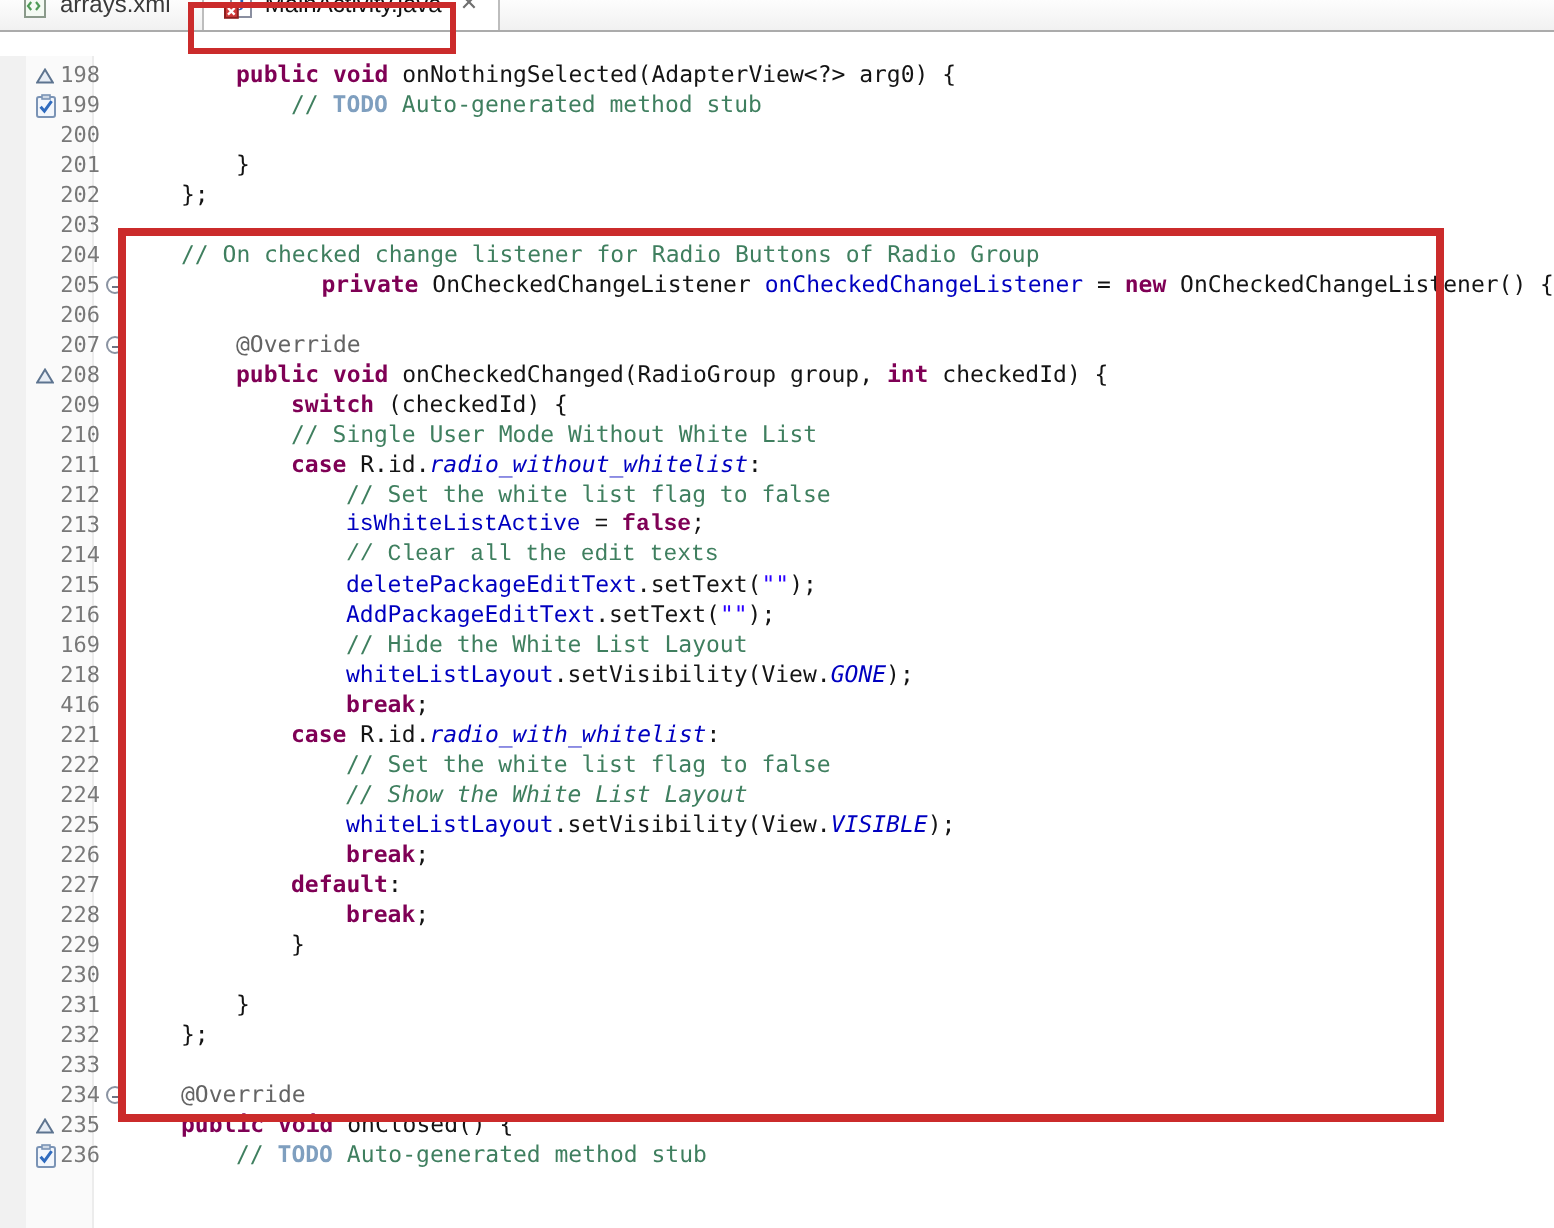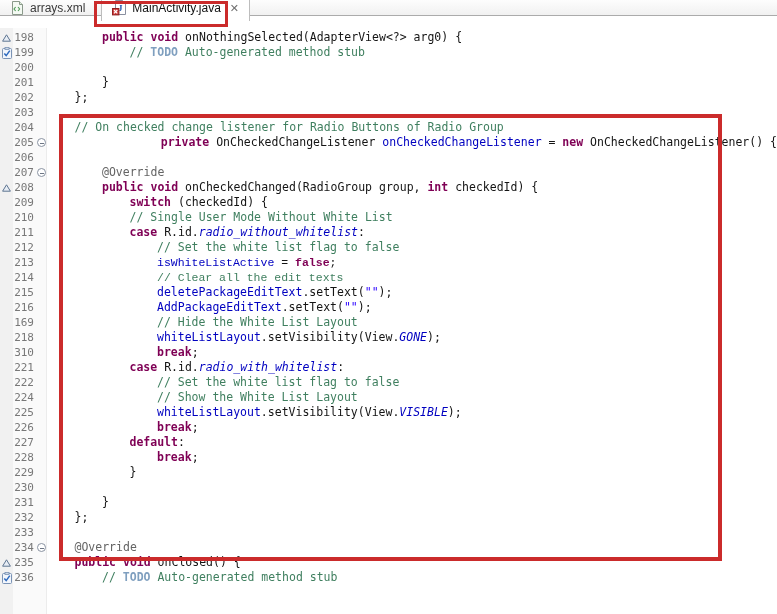--- a/index.html
+++ b/index.html
@@ -7,39 +7,39 @@
     --an:#646464; --pl:#141414; --num:#787878; --red:#CB2B2B;
   }
   *{margin:0;padding:0;box-sizing:border-box;}
   html,body{width:777px;height:614px;overflow:hidden;background:#fff;
     font-family:"Liberation Sans",sans-serif;}
   .app{position:relative;width:777px;height:614px;background:#fff;}
 
   
   .tabbar{position:absolute;left:0;top:0;width:777px;height:16px;
     background:linear-gradient(#fdfdfd,#f1f1f1);
-    border-bottom:1px solid #ababab;display:flex;align-items:center;}
+    border-bottom:1px solid #ababab;display:flex;align-items:flex-end;}
   .tab{height:27px;display:flex;align-items:center;gap:5px;padding:0 10px;
     font-size:12px;color:#3a3a3a;cursor:default;}
   .tab.active{background:#ffffff;border:1px solid #bdbdbd;border-bottom:none;
     border-radius:3px 3px 0 0;color:#111;height:27px;margin-left:6px;}
   .tab .label{white-space:nowrap;}
   .tab .close{font-size:11px;color:#6f6f6f;margin-left:4px;line-height:1;}
   .fileicon{width:15px;height:16px;display:inline-block;flex:none;}
 
   
   .editor{position:absolute;left:0;top:28px;width:777px;height:586px;
     background:#fff;overflow:hidden;}
   .ruler-ann{position:absolute;left:0;top:0;width:13px;height:100%;background:#f1f1f1;}
   .ruler-num{position:absolute;left:13px;top:0;width:23px;height:100%;background:#fafafa;}
   .ruler-fold{position:absolute;left:36px;top:0;width:11px;height:100%;background:#fafafa;
     border-right:1px solid #ececec;}
   .code-lines{position:absolute;left:0;top:-13px;width:777px;}
   .row{display:flex;height:15px;line-height:15px;
-    font-family:"DejaVu Sans Mono","Liberation Mono",monospace;font-size:11.5px;}
+    font-family:"DejaVu Sans Mono","Liberation Mono",monospace;font-size:11.5px;margin-left:16px;}
   .cell-ann{width:13px;flex:none;display:flex;align-items:center;justify-content:center;}
   .cell-num{width:23px;flex:none;text-align:right;padding-right:2px;color:var(--num);
     font-size:11px;}
   .cell-fold{width:11px;flex:none;display:flex;align-items:center;justify-content:center;}
   .cell-code{flex:1;white-space:pre;overflow:hidden;color:var(--pl);}
   .fold-circle{width:9px;height:9px;border:1px solid #8a93a2;border-radius:50%;
     position:relative;background:#fff;display:inline-block;}
   .fold-circle::after{content:"";position:absolute;left:1.5px;top:3.5px;width:4px;
     height:1px;background:#6d7685;}
 
@@ -240,41 +240,41 @@
           <span class="cell-code" style="padding-left: 110px;"><span class="tk-cm">// Hide the White List Layout</span></span>
         </div>
         <div class="row">
           <span class="cell-ann"></span>
           <span class="cell-num">218</span>
           <span class="cell-fold"></span>
           <span class="cell-code" style="padding-left: 110px;"><span class="tk-fd">whiteListLayout</span><span class="tk-pl">.setVisibility(View.</span><span class="tk-st">GONE</span><span class="tk-pl">);</span></span>
         </div>
         <div class="row">
           <span class="cell-ann"></span>
-          <span class="cell-num">310</span>
+          <span class="cell-num">416</span>
           <span class="cell-fold"></span>
           <span class="cell-code" style="padding-left: 110px;"><span class="tk-kw">break</span><span class="tk-pl">;</span></span>
         </div>
         <div class="row">
           <span class="cell-ann"></span>
           <span class="cell-num">221</span>
           <span class="cell-fold"></span>
           <span class="cell-code" style="padding-left: 82.5px;"><span class="tk-kw">case</span><span class="tk-pl"> R.id.</span><span class="tk-st">radio_with_whitelist</span><span class="tk-pl">:</span></span>
         </div>
         <div class="row">
           <span class="cell-ann"></span>
           <span class="cell-num">222</span>
           <span class="cell-fold"></span>
           <span class="cell-code" style="padding-left: 110px;"><span class="tk-cm">// Set the white list flag to false</span></span>
         </div>
         <div class="row">
           <span class="cell-ann"></span>
           <span class="cell-num">224</span>
           <span class="cell-fold"></span>
-          <span class="cell-code" style="padding-left: 110px;"><span class="tk-cm">// Show the White List Layout</span></span>
+          <span class="cell-code" style="padding-left: 110px; font-style: italic;"><span class="tk-cm">// Show the White List Layout</span></span>
         </div>
         <div class="row">
           <span class="cell-ann"></span>
           <span class="cell-num">225</span>
           <span class="cell-fold"></span>
           <span class="cell-code" style="padding-left: 110px;"><span class="tk-fd">whiteListLayout</span><span class="tk-pl">.setVisibility(View.</span><span class="tk-st">VISIBLE</span><span class="tk-pl">);</span></span>
         </div>
         <div class="row">
           <span class="cell-ann"></span>
           <span class="cell-num">226</span>

